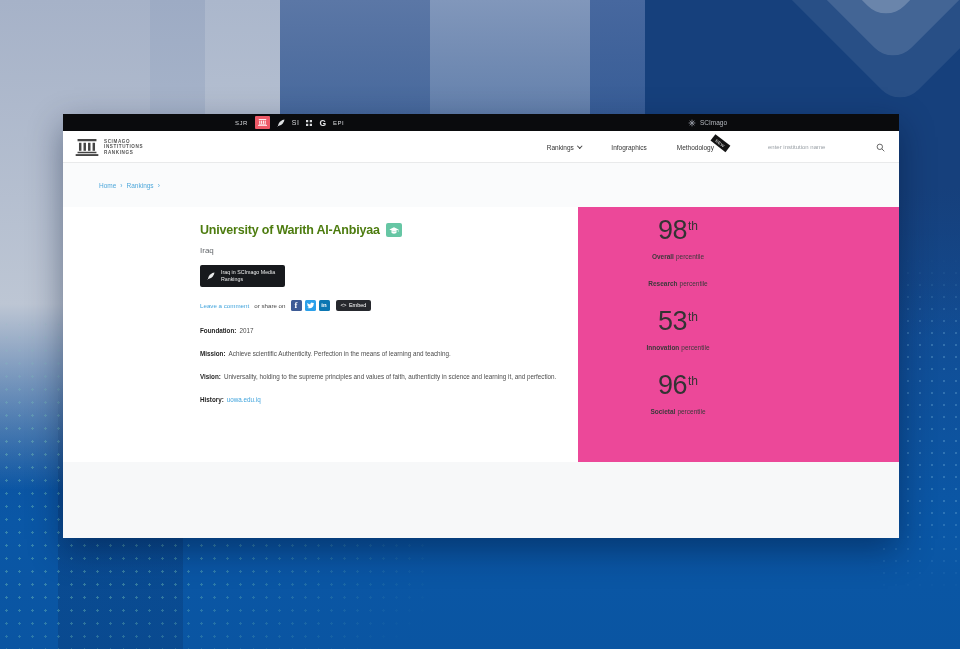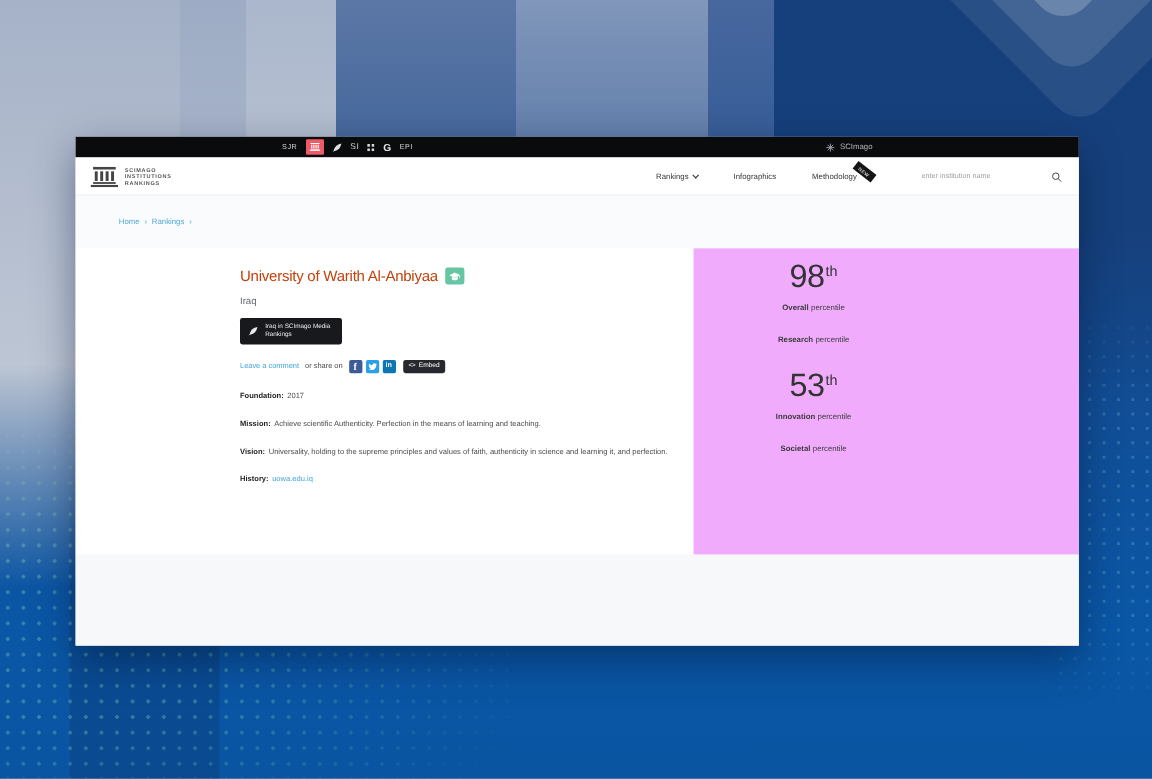--- a/index.html
+++ b/index.html
@@ -78,23 +78,23 @@
 
   
   .crumb { height:44px; background:#fafbfc; display:flex; align-items:center;
     padding-left:36px; font-size:6.5px; gap:4px; }
   .crumb a { color:#4fa8db; text-decoration:none; cursor:pointer; }
   .crumb .sep { color:#4fa8db; }
 
   
   .main { display:flex; height:255px; }
   .panel-left { width:515px; background:#ffffff; padding:16px 0 0 137px; }
-  .panel-right { flex:1; background:#f0abfc; padding-top:9px; }
-
-  .inst-title { font-size:12.5px; letter-spacing:-0.2px; font-weight:normal; color:#c2410c;
+  .panel-right { flex:1; background:#ec4899; padding-top:9px; }
+
+  .inst-title { font-size:12.5px; letter-spacing:-0.2px; font-weight:bold; color:#4d7c0f;
     display:flex; align-items:center; gap:6px; }
   .type-badge { width:16px; height:14px; background:#66c6a4; border-radius:2px; flex:0 0 auto;
     display:flex; align-items:center; justify-content:center; color:#fff; cursor:pointer; }
   .country { margin-top:9px; font-size:8px; color:#63676b; }
   .media-btn { margin-top:10px; display:inline-flex; align-items:center; gap:6px;
     background:#17191d; border-radius:2px; padding:4px 10px 4px 7px; color:#ecedee; cursor:pointer; border:none; }
   .media-btn .qi { color:#e8e9ea; display:flex; }
   .media-text { font-size:5.3px; line-height:6.8px; text-align:left; }
   .media-text span { display:block; }
 
@@ -304,19 +304,20 @@
         <div class="pct-label"><span class="b">Overall</span><span>percentile</span></div>
       </div>
       <div class="pct-block">
         <div class="pct-label"><span class="b">Research</span><span>percentile</span></div>
       </div>
       <div class="pct-block">
         <div class="pct-num"><span>53</span><span class="pct-suf">th</span></div>
         <div class="pct-label"><span class="b">Innovation</span><span>percentile</span></div>
       </div>
       <div class="pct-block">
+        <div class="pct-num"><span>96</span><span class="pct-suf">th</span></div>
         <div class="pct-label"><span class="b">Societal</span><span>percentile</span></div>
       </div>
     </div>
   </div>
 
   <div class="footer-strip"></div>
 </div>
 
 </body></html>

